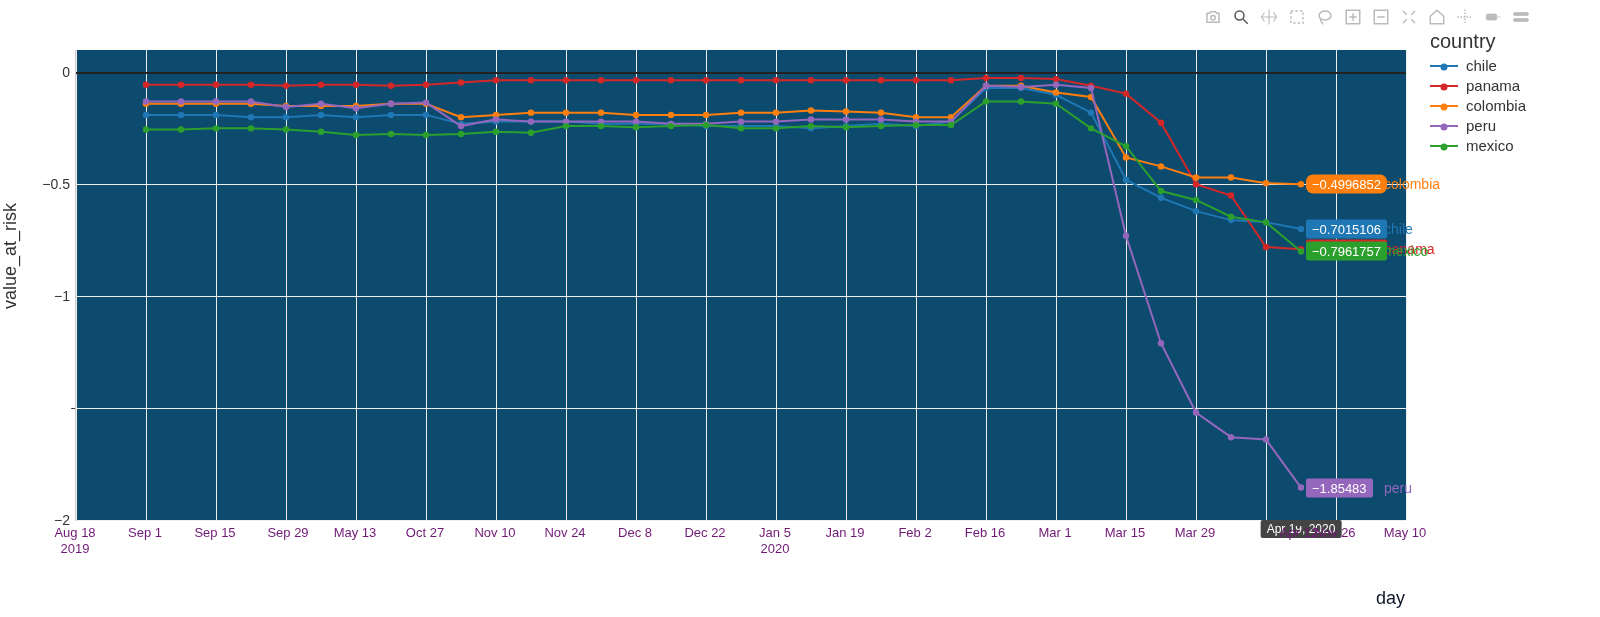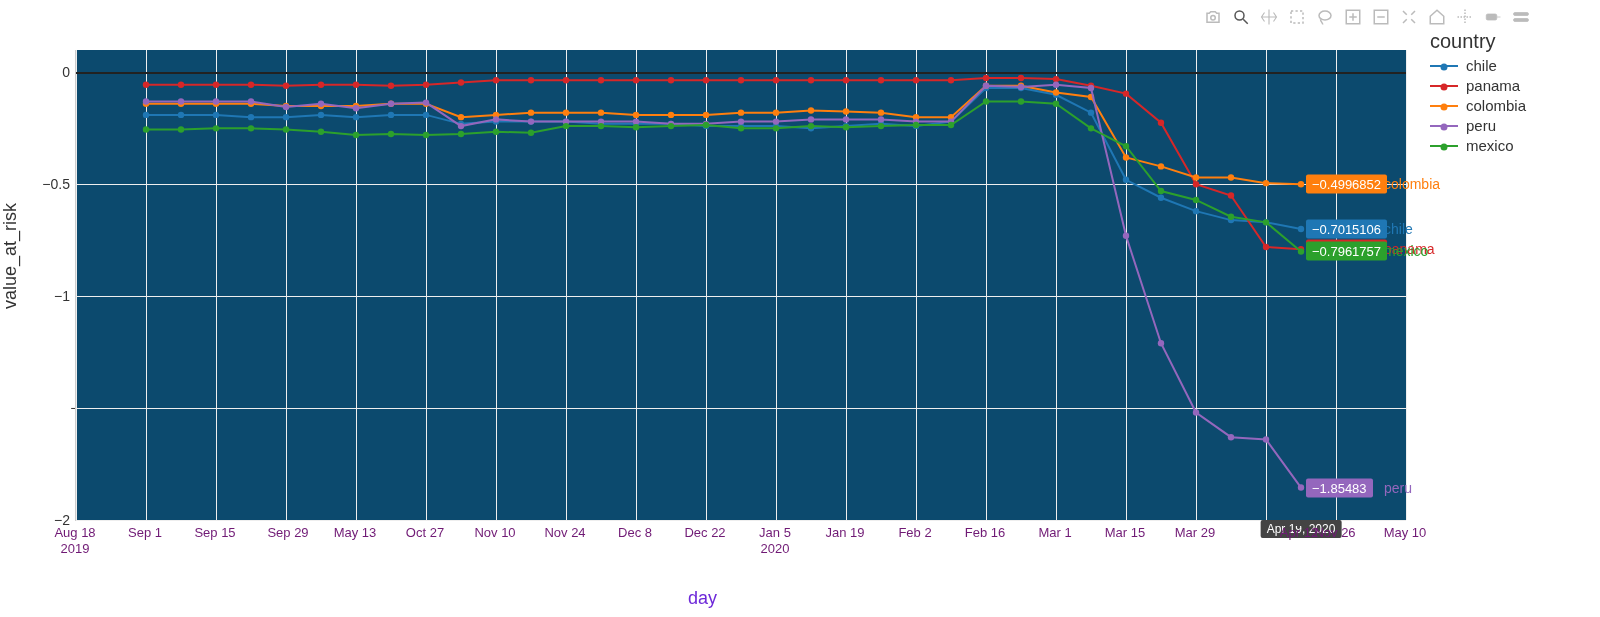--- a/index.html
+++ b/index.html
@@ -5,21 +5,21 @@
   html,body{margin:0;padding:0;font-family:Arial,Helvetica,sans-serif;color:#2a3f5f;background:#fff}
   #wrap{position:relative;width:1600px;height:617px}
   #plot{position:absolute;left:75px;top:50px;width:1330px;height:470px;border-left:1px solid #ccc;border-bottom:1px solid #ccc;background:#0c4a6e}
   #plot .hgrid,#plot .vgrid{position:absolute;background:#eee}
   #plot .hgrid{left:0;width:100%;height:1px}
   #plot .vgrid{top:0;height:100%;width:1px}
   #zero{position:absolute;left:0;width:100%;height:2px;background:#222}
   .ytick{position:absolute;left:0;width:70px;text-align:right;font-size:14px;color:#333;transform:translateY(-50%)}
   .ytitle{position:absolute;left:10px;top:50%;transform:translateY(-50%) rotate(-90deg);transform-origin:left center;font-size:18px;color:#333;white-space:nowrap}
   .xtick{position:absolute;top:525px;font-size:13px;color:#701a75;text-align:center;transform:translateX(-50%);line-height:1.2}
-  .xtitle{position:absolute;left:0;width:1405px;top:588px;text-align:center;font-size:18px;color:#6d28d9}
+  .xtitle{position:absolute;left:0;width:1405px;top:588px;text-align:right;font-size:18px;color:#0f172a}
   svg.lines{position:absolute;left:0;top:0;width:100%;height:100%;overflow:visible}
   .endlabel{position:absolute;font-size:13px;color:#fff;padding:2px 6px;border-radius:2px;white-space:nowrap;transform:translateY(-50%)}
   .endname{position:absolute;font-size:14px;white-space:nowrap;transform:translateY(-50%)}
   .marker-box{position:absolute;bottom:0;background:#444;color:#fff;font-size:12px;padding:2px 6px;border-radius:2px;white-space:nowrap;transform:translate(-50%,100%)}
   .marker-box::before{content:"";position:absolute;left:50%;top:-6px;transform:translateX(-50%);border:6px solid transparent;border-bottom-color:#444}
   .legend{position:absolute;left:1430px;top:30px;font-size:15px}
   .legend-title{font-size:20px;color:#333;margin-bottom:4px}
   .legend-row{display:flex;align-items:center;gap:8px;margin:3px 0;cursor:pointer}
   .leg-line{width:28px;height:0;border-top:2px solid currentColor;position:relative}
   .leg-line::after{content:"";position:absolute;left:50%;top:50%;width:7px;height:7px;background:currentColor;border-radius:50%;transform:translate(-50%,-50%)}
@@ -340,21 +340,21 @@
       <div class="xtick" style="left: 1055px;">Mar 1</div>
       <div class="xtick" style="left: 1125px;">Mar 15</div>
       <div class="xtick" style="left: 1195px;">Mar 29</div>
       <div class="xtick" style="left: 1265px; margin-left: 34px;">Apr 12</div>
       <div class="xtick" style="left: 1335px;">Nov 26</div>
       <div class="xtick" style="left: 1405px;">May 10</div>
     </div>
   <div class="xtitle">day</div>
 
   <div id="endlabels">
-      <div class="endlabel" style="left: 1306px; top: 184.286px; background: rgb(255, 127, 14);">−0.4996852</div>
+      <div class="endlabel" style="left: 1306px; top: 184.286px; background: rgb(255, 127, 14); border-radius: 7px;">−0.4996852</div>
       <div class="endname" style="left: 1384px; top: 184.286px; color: rgb(255, 127, 14);">colombia</div>
       <div class="endlabel" style="left: 1306px; top: 229.048px; background: rgb(31, 119, 180);">−0.7015106</div>
       <div class="endname" style="left: 1384px; top: 229.048px; color: rgb(31, 119, 180);">chile</div>
       <div class="endlabel" style="left: 1306px; top: 249.19px; background: rgb(214, 39, 40);">−0.7932851</div>
       <div class="endname" style="left: 1384px; top: 249.19px; color: rgb(214, 39, 40);">panama</div>
       <div class="endlabel" style="left: 1306px; top: 251.429px; background: rgb(44, 160, 44);">−0.7961757</div>
       <div class="endname" style="left: 1384px; top: 251.429px; color: rgb(44, 160, 44);">mexico</div>
       <div class="endlabel" style="left: 1306px; top: 487.548px; background: rgb(148, 103, 189);">−1.85483</div>
       <div class="endname" style="left: 1384px; top: 487.548px; color: rgb(148, 103, 189);">peru</div>
     </div>

